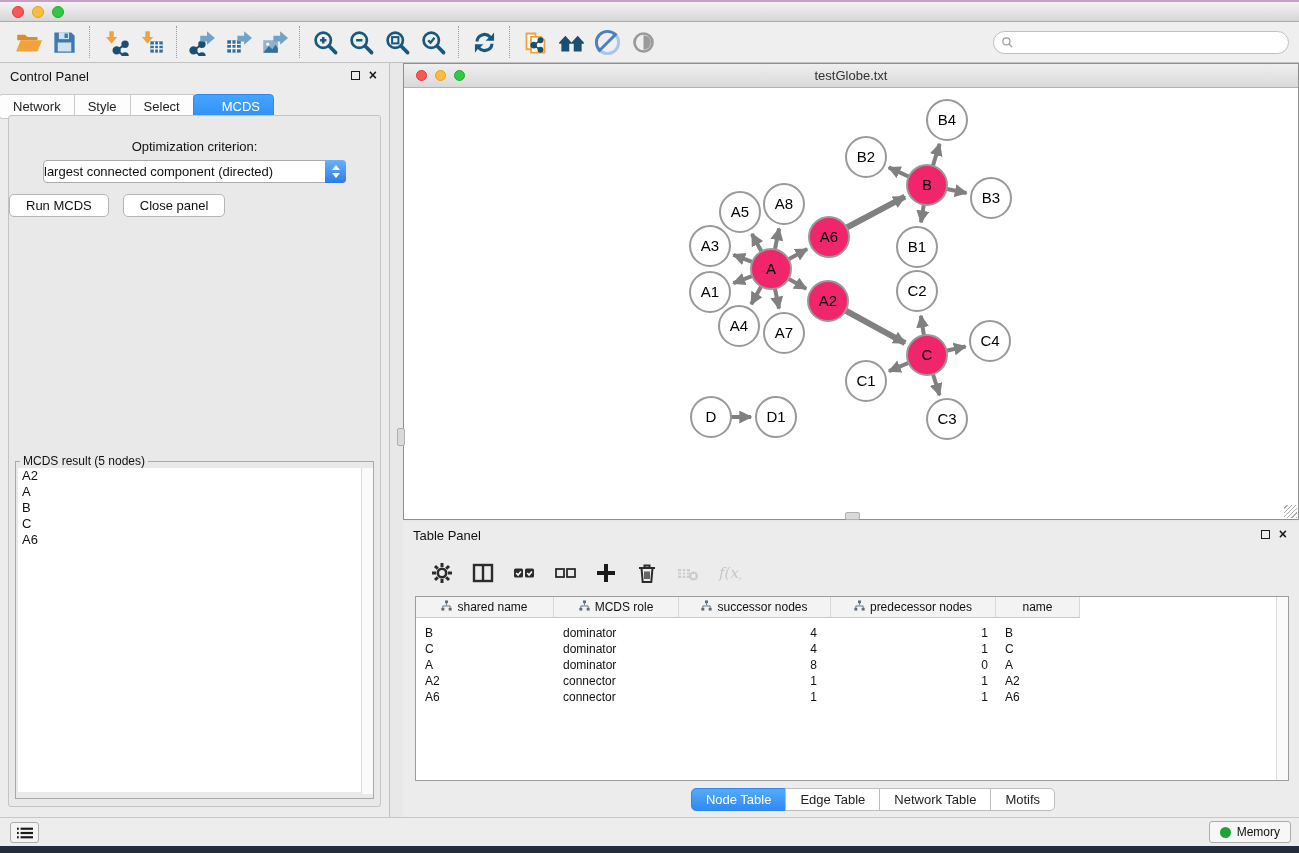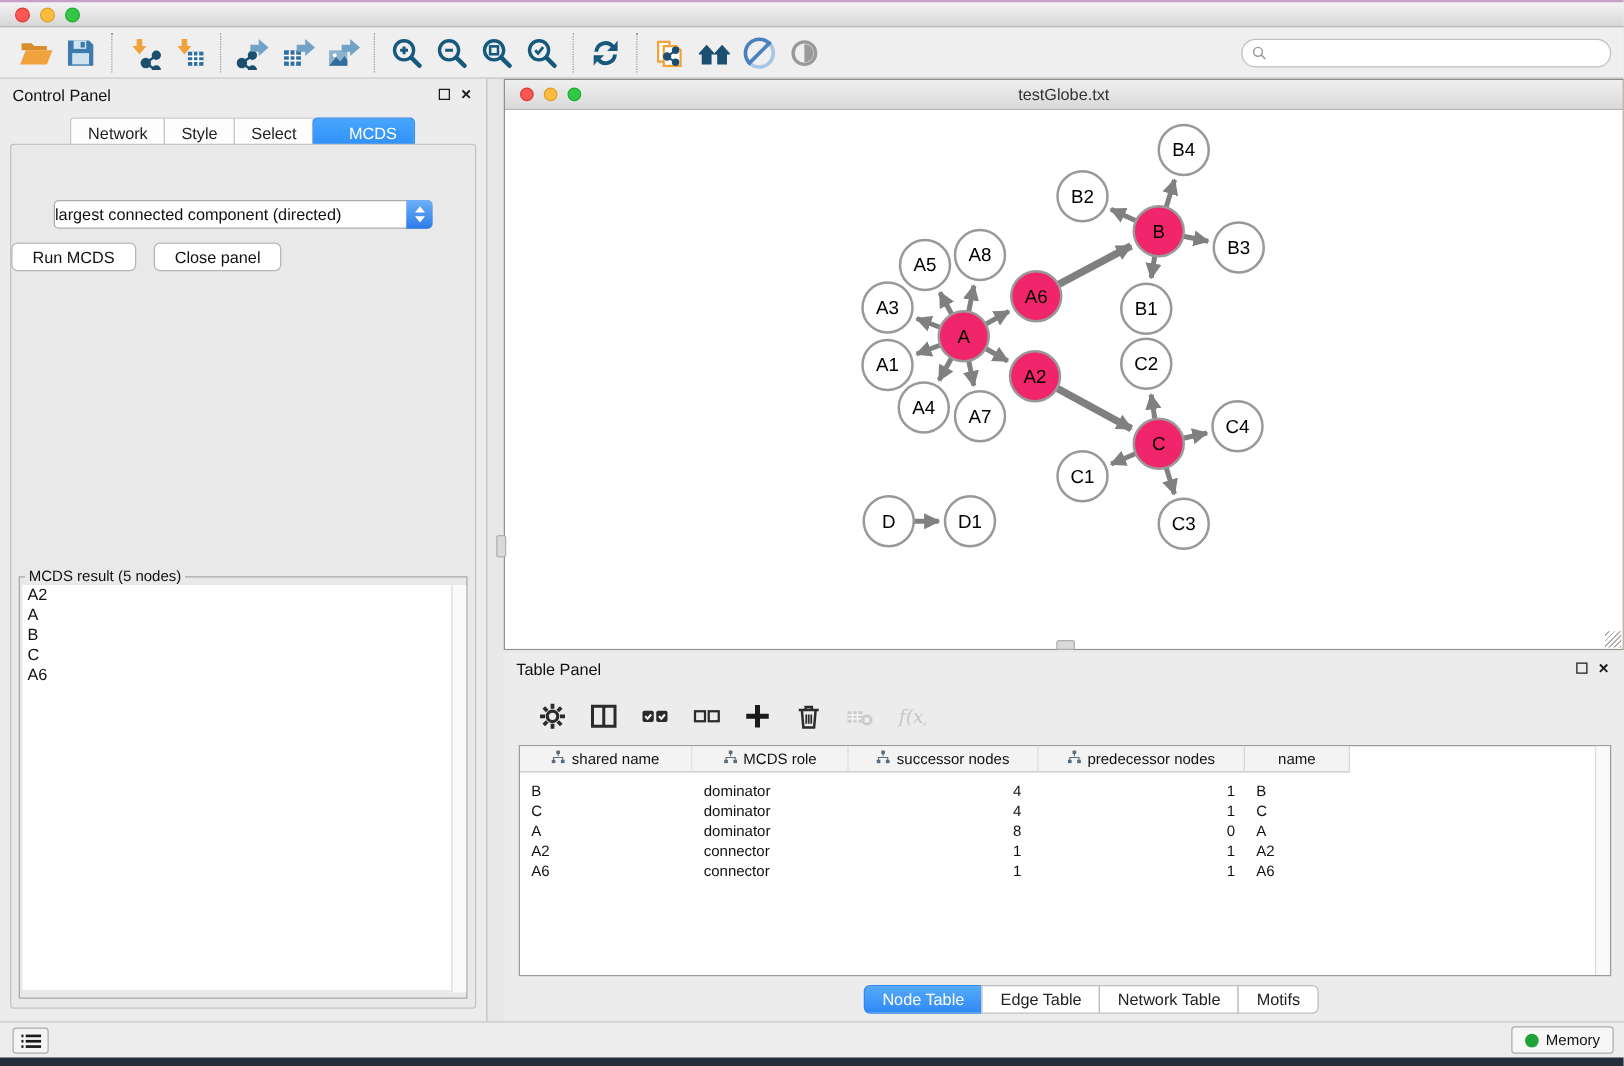--- a/index.html
+++ b/index.html
@@ -31,21 +31,21 @@
     display:flex; align-items:center; padding-left:7px; gap:4px; }
   #search-field input { border:none; outline:none; flex:1; font-size:12px; background:transparent; height:18px; }
   
   .panel-title { position:absolute; left:10px; top:6px; font-size:13px; color:#111; }
   .win-controls { position:absolute; top:7px; right:12px; display:flex; gap:9px; align-items:center; }
   .float-box { width:9px; height:9px; border:1.5px solid #1a1a1a; }
   .close-x { font-size:14px; font-weight:bold; line-height:10px; color:#1a1a1a; }
   
   #control-panel { position:absolute; left:0; top:63px; width:390px; height:754px;
     background:#ECECEC; border-right:1px solid #C0C0C0; }
-  #cp-tabs { position:absolute; top:31px; left:0; right:0; display:flex; justify-content:center; }
+  #cp-tabs { position:absolute; top:31px; left:0; right:0; display:flex; }
   .cp-tab { font-size:13px; padding:4px 13px; background:#FDFDFD; border:1px solid #C9C9C9;
     margin-left:-1px; color:#222; cursor:default; }
   .cp-tab:first-child { border-radius:3px 0 0 3px; }
   .cp-tab:last-child  { border-radius:0 3px 3px 0;padding-left:28px; }
   .cp-tab.active { background:linear-gradient(#47A5FD,#2F8FF7); border-color:#2F87F2; color:#fff; border-radius:4px; }
   #cp-content { position:absolute; left:8px; right:8px; top:52px; bottom:10px;
     background:#E9E9E9; border:1px solid #C4C4C4; border-radius:3px; }
   #opt-label { position:absolute; top:23px; left:0; right:0; text-align:center; font-size:13px; }
   #criterion { position:absolute; left:34px; right:34px; top:44px; height:23px; background:#fff;
     border:1px solid #ABABAB; border-radius:4px; font-size:13px;
@@ -284,20 +284,21 @@
     <div class="float-box"></div>
     <div class="close-x">×</div>
   </div>
   <div id="cp-tabs">
       <div class="cp-tab">Network</div>
       <div class="cp-tab">Style</div>
       <div class="cp-tab">Select</div>
       <div class="cp-tab active">MCDS</div>
     </div>
   <div id="cp-content">
+    <div id="opt-label">Optimization criterion:</div>
     <div id="criterion">
       <span>largest connected component (directed)</span>
       <span class="stepper">
         <span class="arr-up"></span>
           <span class="arr-down"></span>
       </span>
     </div>
     <div id="cp-buttons">
       <button class="cp-btn">Run MCDS</button>
       <button class="cp-btn">Close panel</button>

